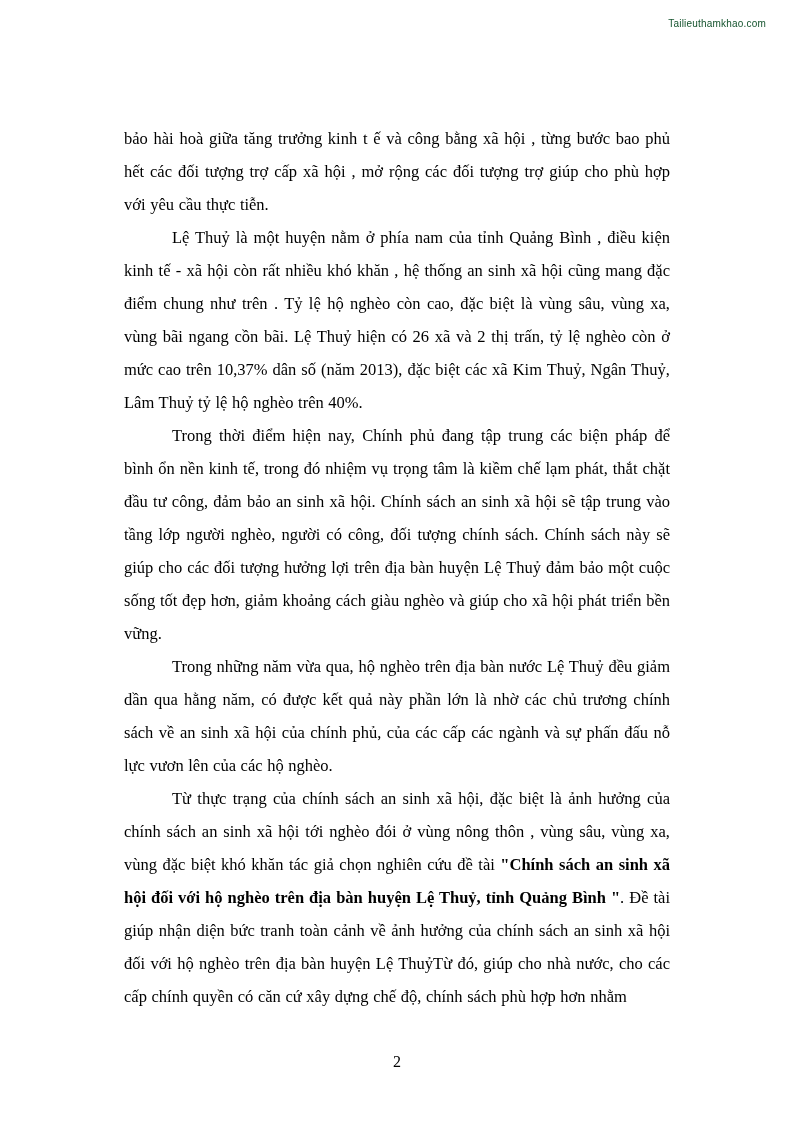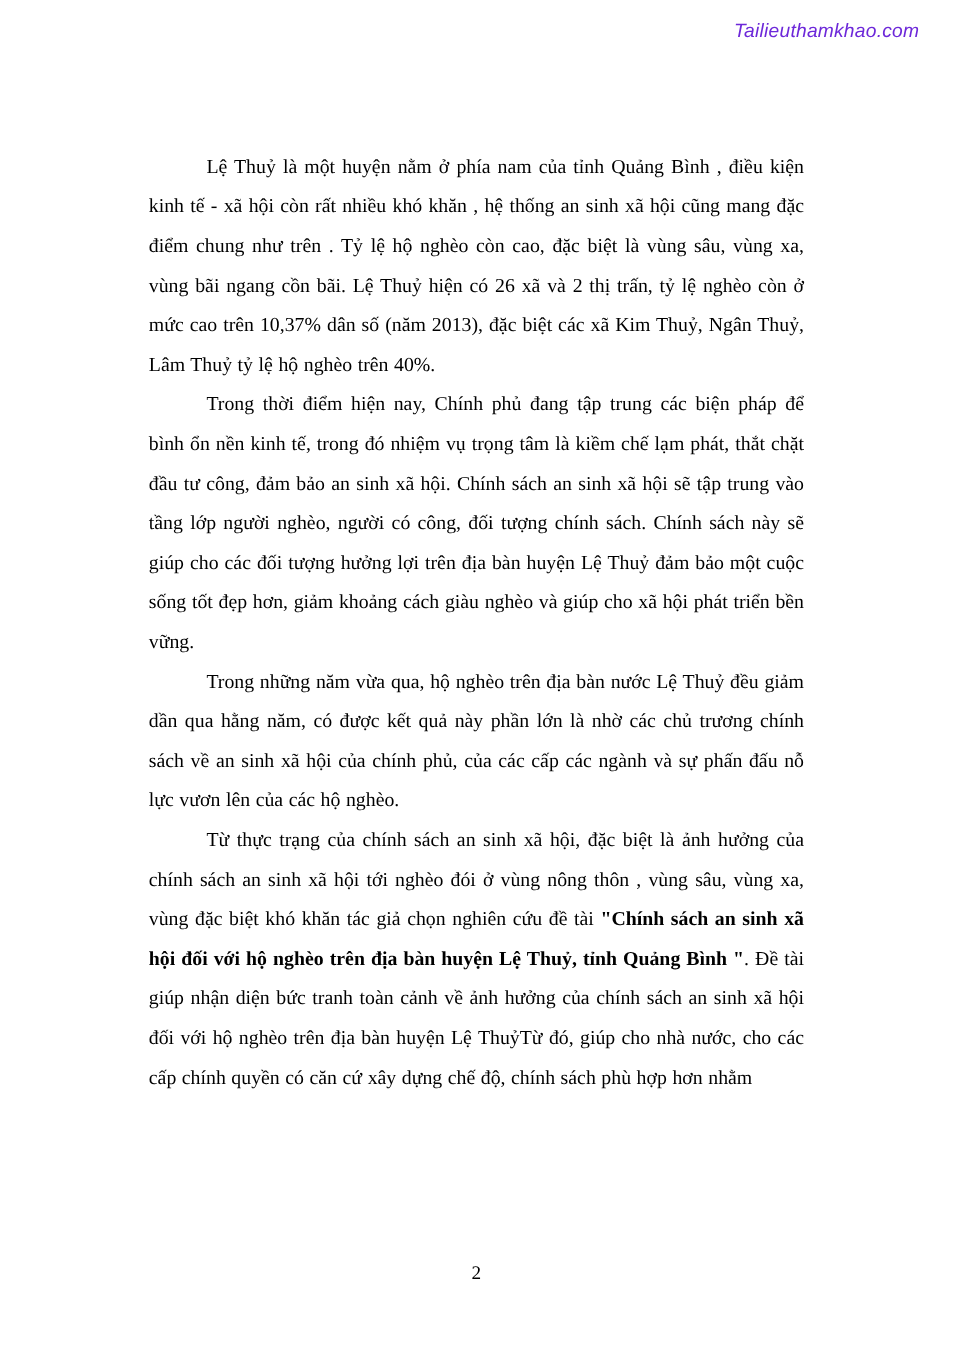--- a/index.html
+++ b/index.html
@@ -19,25 +19,24 @@
     position: relative;
     width: 794px;
     height: 1123px;
     box-sizing: border-box;
   }
   .watermark {
     position: absolute;
     top: 18px;
     right: 28px;
     font-family: "Liberation Sans", sans-serif;
-    font-size: 16px;
-    color: #6d28d9;
+    font-size: 10px;
+    color: #14532d;
     letter-spacing: 0.2px;
     white-space: nowrap;
-    font-style: italic;
   }
   .content {
     position: absolute;
     left: 124px;
     top: 122px;
     width: 546px;
   }
   .para {
     margin: 0 0 0 0;
     font-size: 16.5px;
@@ -63,20 +62,21 @@
   }
 </style>
 </head>
 <body>
 
 <div class="page">
 
   <div class="watermark">Tailieuthamkhao.com</div>
 
   <div class="content">
+    <p class="para"><span>bảo hài hoà giữa tăng trưởng kinh t ế và công bằng xã hội , từng bước bao phủ hết các đối tượng trợ cấp xã hội , mở rộng các đối tượng trợ giúp cho phù hợp với yêu cầu thực tiễn.</span></p>
     <p class="para indent"><span>Lệ Thuỷ là một huyện nằm ở phía nam của tỉnh Quảng Bình  , điều kiện kinh tế - xã hội  còn rất nhiều khó khăn , hệ thống an sinh xã hội cũng mang đặc điểm chung như trên . Tỷ lệ hộ nghèo còn cao, đặc biệt là vùng sâu, vùng xa, vùng bãi ngang cồn bãi. Lệ Thuỷ hiện có 26 xã và 2 thị trấn, tỷ lệ nghèo còn ở mức cao trên 10,37% dân số (năm 2013), đặc biệt các xã Kim Thuỷ, Ngân Thuỷ, Lâm Thuỷ tỷ lệ hộ nghèo trên 40%.</span></p>
     <p class="para indent"><span>Trong thời điểm hiện nay, Chính phủ đang tập trung các biện pháp để bình ổn nền kinh tế, trong đó nhiệm vụ trọng tâm là kiềm chế lạm phát, thắt chặt đầu tư công, đảm bảo an sinh xã hội. Chính sách an sinh xã hội sẽ tập trung vào tầng lớp người nghèo, người có công, đối tượng chính sách. Chính sách này sẽ giúp cho các đối tượng hưởng lợi trên địa bàn huyện Lệ Thuỷ đảm bảo một cuộc sống tốt đẹp hơn, giảm khoảng cách giàu nghèo và giúp cho xã hội phát triển bền vững.</span></p>
     <p class="para indent"><span>Trong những năm vừa qua, hộ nghèo trên địa bàn nước Lệ Thuỷ đều giảm dần qua hằng năm, có được kết quả này phần lớn là nhờ các chủ trương chính sách về an sinh xã hội của chính phủ, của các cấp các ngành và sự phấn đấu nỗ lực vươn lên của các hộ nghèo.</span></p>
     <p class="para indent"><span>Từ thực trạng của  chính sách an sinh xã hội, đặc biệt là ảnh hưởng của chính sách an sinh xã hội tới nghèo đói ở vùng nông thôn , vùng sâu, vùng xa, vùng đặc biệt khó khăn tác giả chọn nghiên cứu đề tài </span><span class="bold">"Chính sách an sinh xã hội đối với hộ nghèo trên địa bàn huyện Lệ Thuỷ, tỉnh Quảng Bình "</span><span>. Đề tài giúp nhận diện bức tranh toàn cảnh về ảnh hưởng của chính sách an sinh xã hội đối với hộ nghèo trên địa bàn huyện Lệ ThuỷTừ đó, giúp cho nhà nước, cho các cấp chính quyền có căn cứ xây dựng chế độ, chính sách phù hợp hơn nhằm</span></p>
   </div>
 
   <div class="footer-num">2</div>
 
 </div>
 

